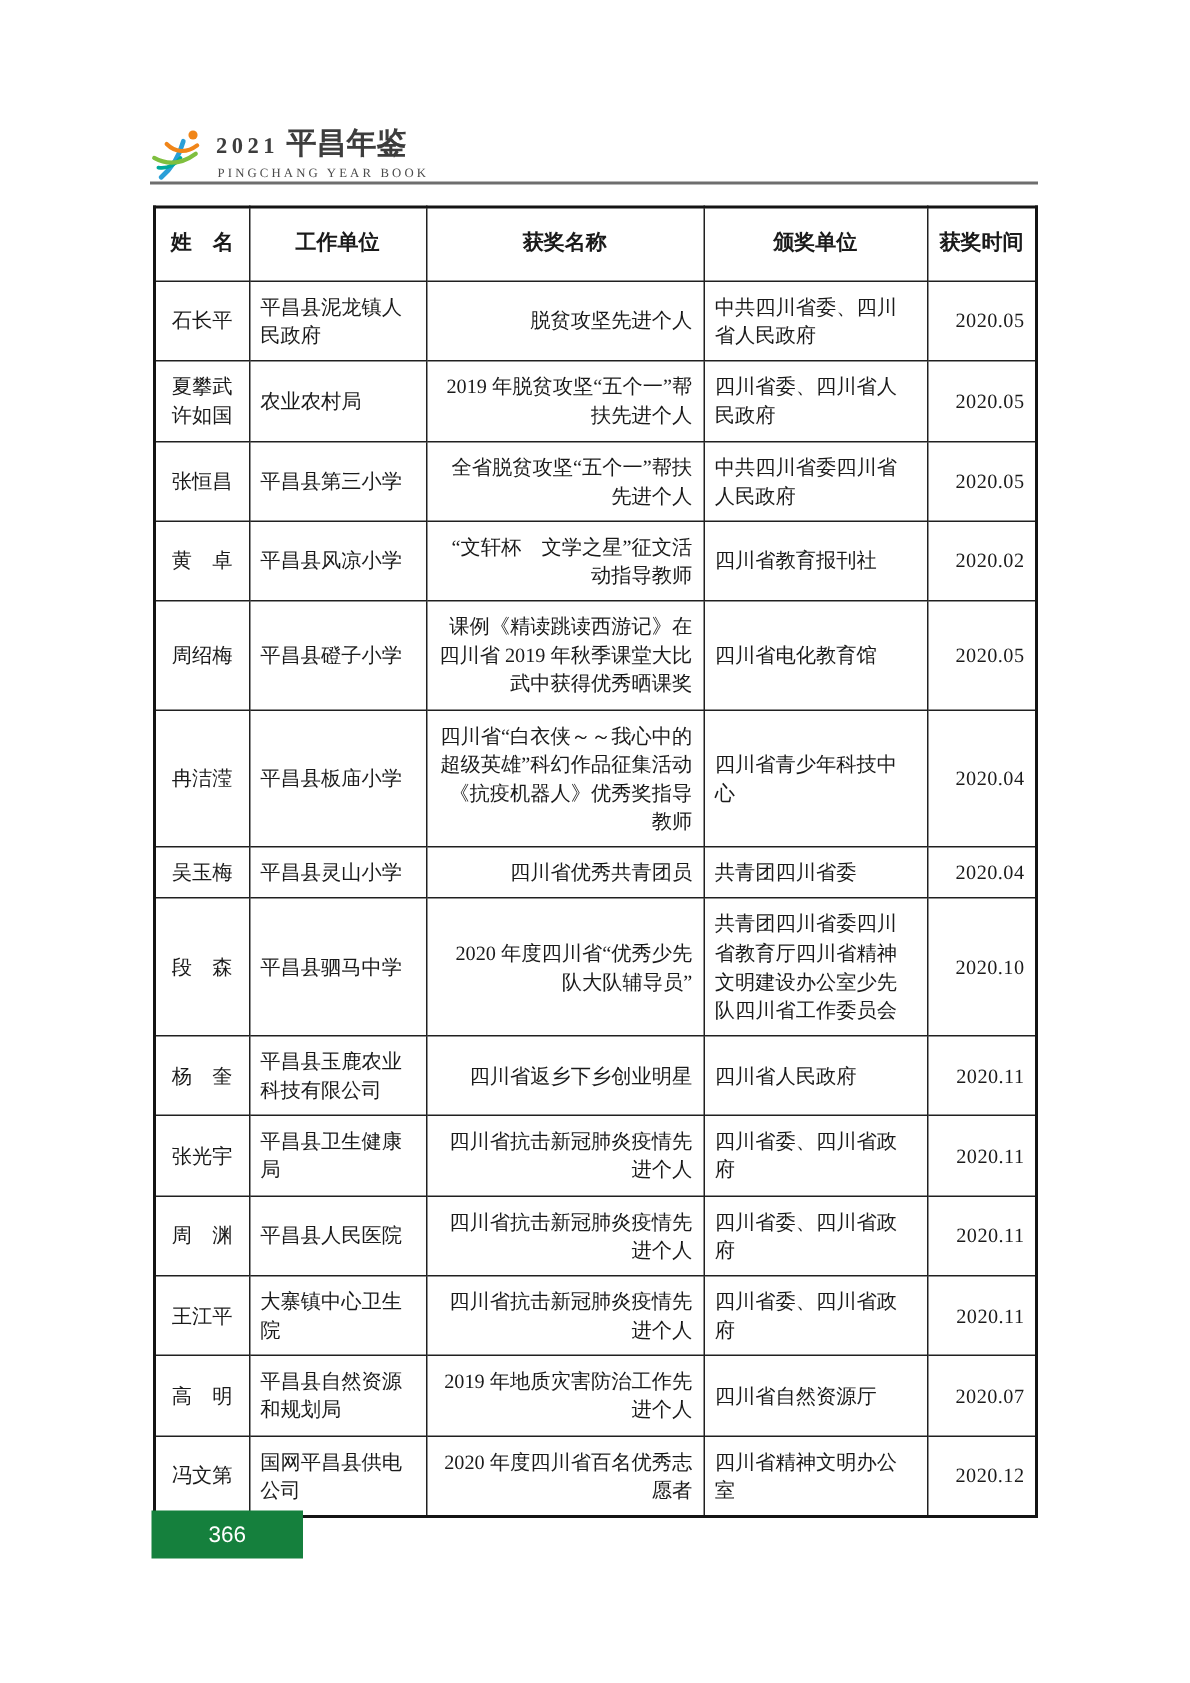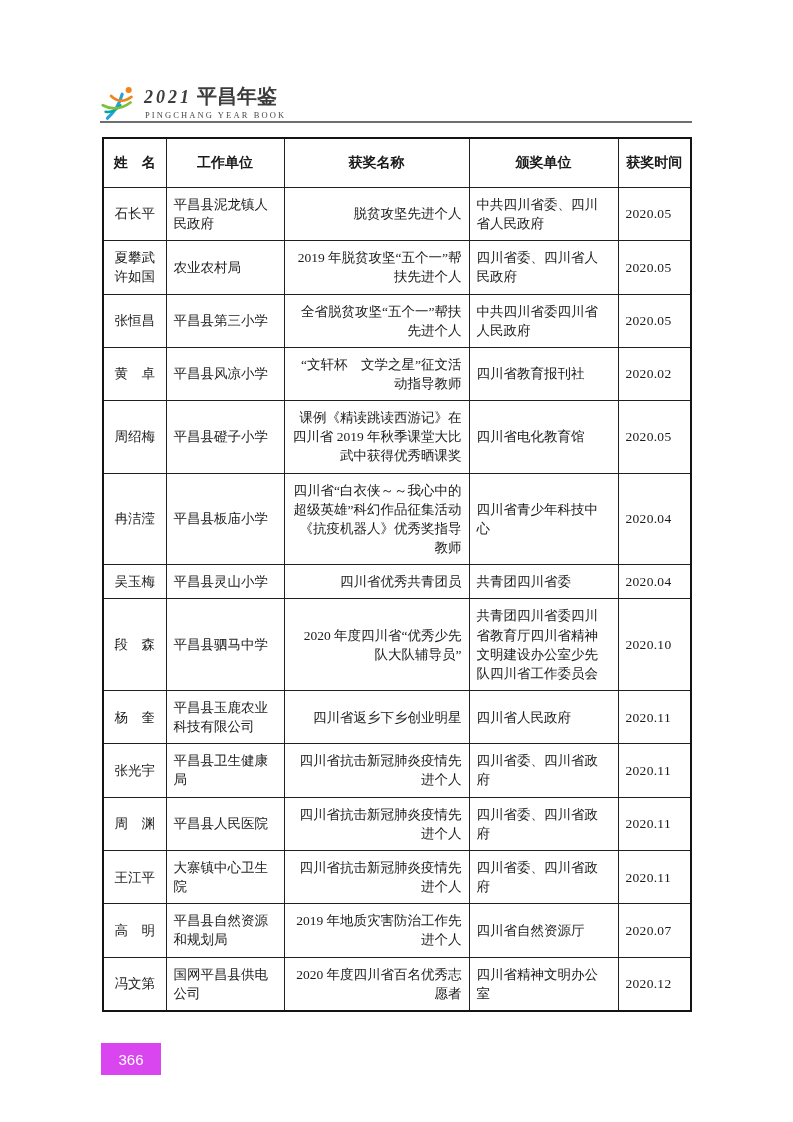--- a/index.html
+++ b/index.html
@@ -25,24 +25,23 @@
   .logo-mark { width: 37px; height: 37px; flex: 0 0 auto; }
   .logo-textblock { padding-top: 2px; }
   .logo-title {
     font-size: 20px;
     font-weight: bold;
     color: #3d3d3d;
     line-height: 1.05;
     white-space: nowrap;
   }
   .logo-year {
-    font-style: italic;
     letter-spacing: 3px;
     margin-right: 5px;
-    font-size: 18px;
+    font-size: 15px;
     margin-top: 20px;
   }
   .logo-subtitle {
     font-size: 8.5px;
     letter-spacing: 2.1px;
     color: #4a4a4a;
     margin-top: 3px;
     margin-left: 1px;
     white-space: nowrap;
   }
@@ -76,37 +75,36 @@
     font-weight: bold;
     text-align: center;
     font-size: 14px;
     padding: 14px 3px;
   }
   table.awards td { padding: 7px 7px; }
   td.c-name  { text-align: center; white-space: pre-line; padding-left: 2px; padding-right: 2px; }
   td.c-unit  { text-align: left; }
   td.c-award { text-align: right; }
   td.c-issuer{ text-align: left; }
-  td.c-date  { text-align: left; padding-left: 9px; letter-spacing: 0.3px; }
+  td.c-date  { text-align: right; padding-left: 9px; letter-spacing: 0.3px; }
 
   
   .page-number {
     position: absolute;
     left: 101px;
     top: 1007px;
-    width: 60px;
+    width: 101px;
     height: 32px;
-    background: #d946ef;
+    background: #15803d;
     color: #ffffff;
     display: flex;
     align-items: center;
     justify-content: center;
     font-size: 15px;
     font-family: "Liberation Sans", sans-serif;
-    margin-top: 36px;
   }
 </style>
 </head>
 <body>
 
 <div class="page">
 
   <div class="yearbook-header">
     <div class="logo-row">
       <svg class="logo-mark" viewBox="0 0 40 40" xmlns="http://www.w3.org/2000/svg" aria-hidden="true">

